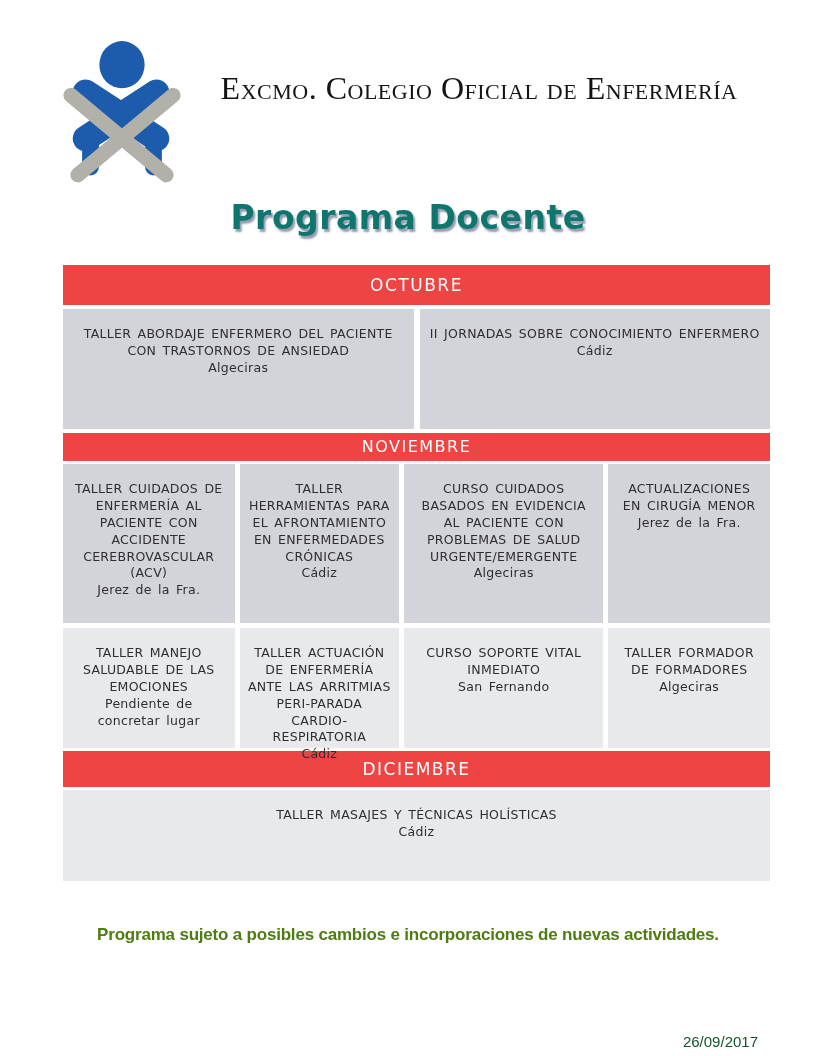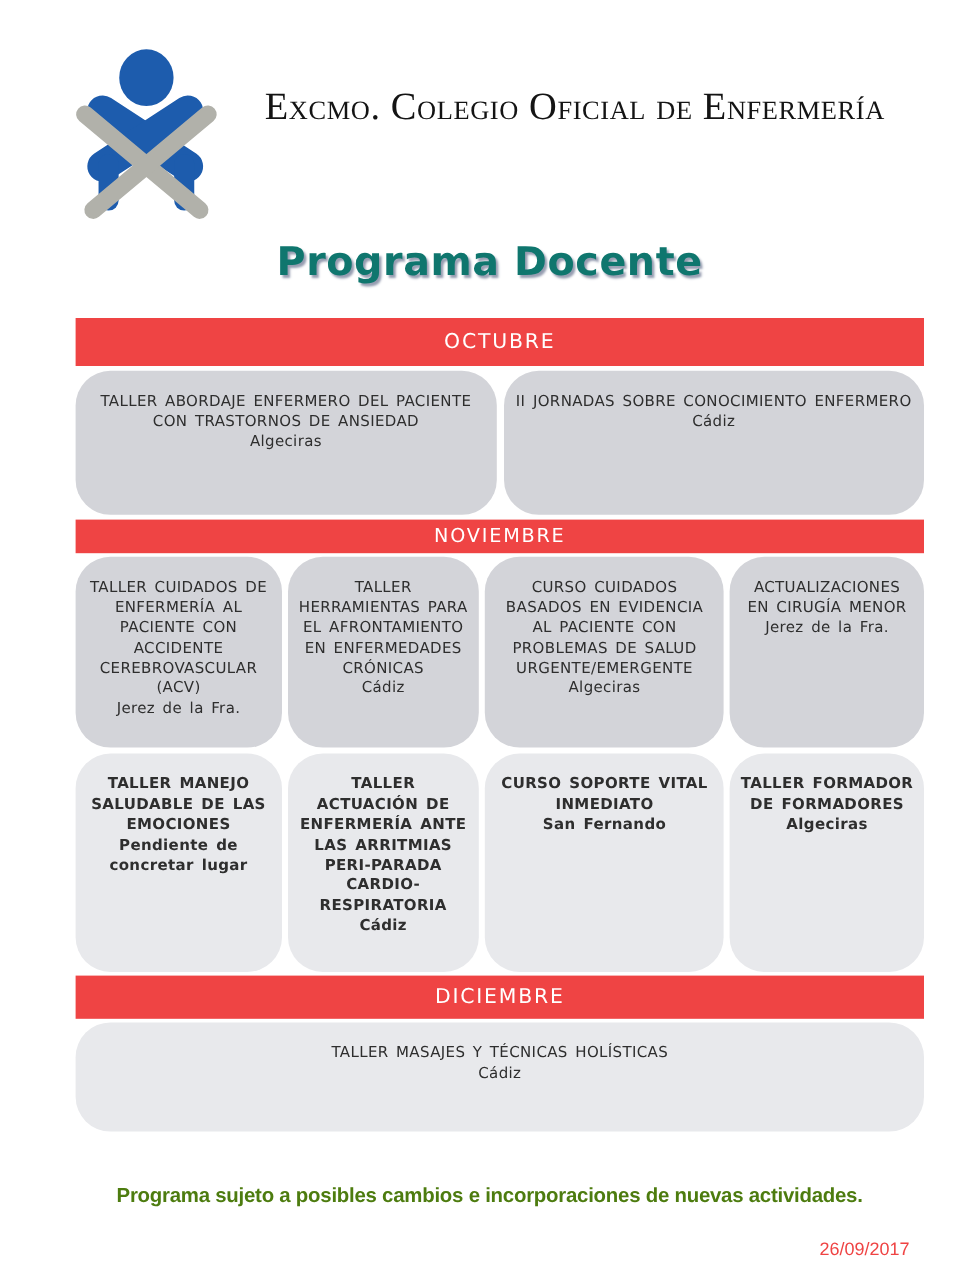--- a/index.html
+++ b/index.html
@@ -37,41 +37,41 @@
   .bar-nov { height:28px; line-height:28px; font-size:16px; margin-bottom:3px; }
   .bar-dic { height:36px; line-height:36px; margin-bottom:3px; }
 
   .grid { display:grid; }
   .row-oct  { grid-template-columns:1fr 1fr; gap:6px; margin-bottom:4px; }
   .row-oct  .cell { height:120px; }
   .row-nov  { grid-template-columns:173fr 161fr 201fr 163fr; gap:5px; }
   .row-nov1 { margin-bottom:5px; }
   .row-nov1 .cell { height:159px; }
   .row-nov2 { margin-bottom:3px; }
-  .row-nov2 .cell { height:182px;font-weight:bold; }
+  .row-nov2 .cell { height:120px; }
   .row-dic  .cell { height:91px; }
 
   .cell {
     padding:17px 8px 0; text-align:center;
     font-size:12.5px; line-height:1.35; color:#2e2e2e;
-    letter-spacing:0.3px; word-spacing:2px;border-radius:29px;
+    letter-spacing:0.3px; word-spacing:2px;
   }
   .cell-dark  { background:#d3d4d9; }
   .cell-light { background:#e8e9ec; }
   .cell .loc { margin-top:0; }
 
   
   .footer-note {
     text-align:center; margin-top:44px;
     font-family:"Liberation Sans", sans-serif; font-weight:bold;
     font-size:17px; letter-spacing:-0.2px; color:#4d7c0f;
   }
   .doc-date {
     position:absolute; right:58px; bottom:18px;
-    font-family:"Liberation Sans", sans-serif; font-size:15px; color:#ef4444;
+    font-family:"Liberation Sans", sans-serif; font-size:15px; color:#14532d;
   }
 </style>
 </head>
 <body>
 
 <div class="page">
 
   <div class="header">
     <div class="logo-wrap">
       <svg viewBox="0 0 130 150" xmlns="http://www.w3.org/2000/svg" aria-hidden="true">

